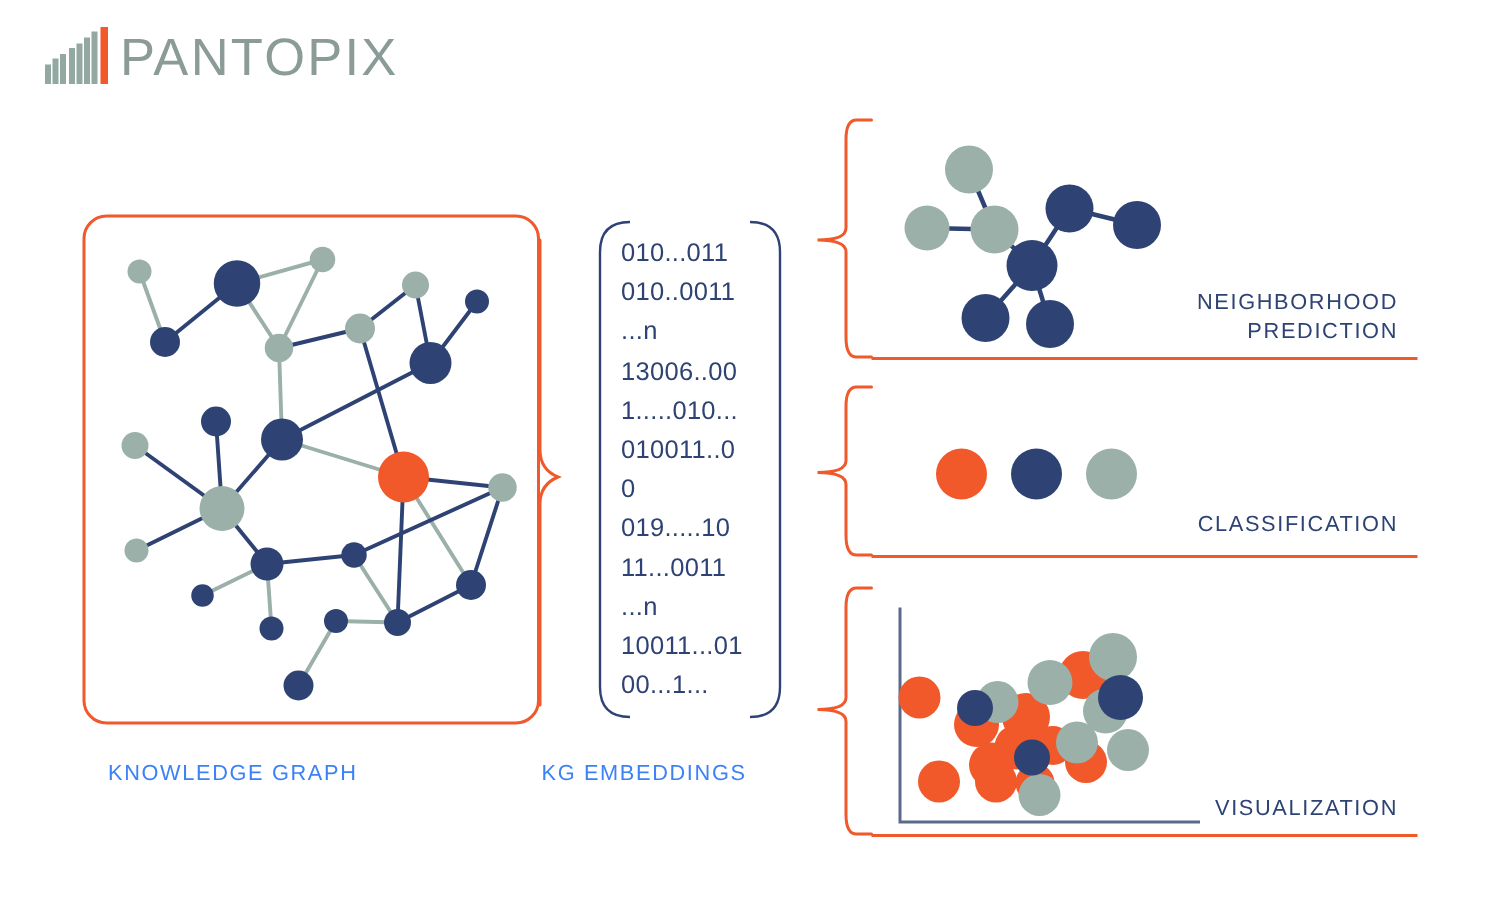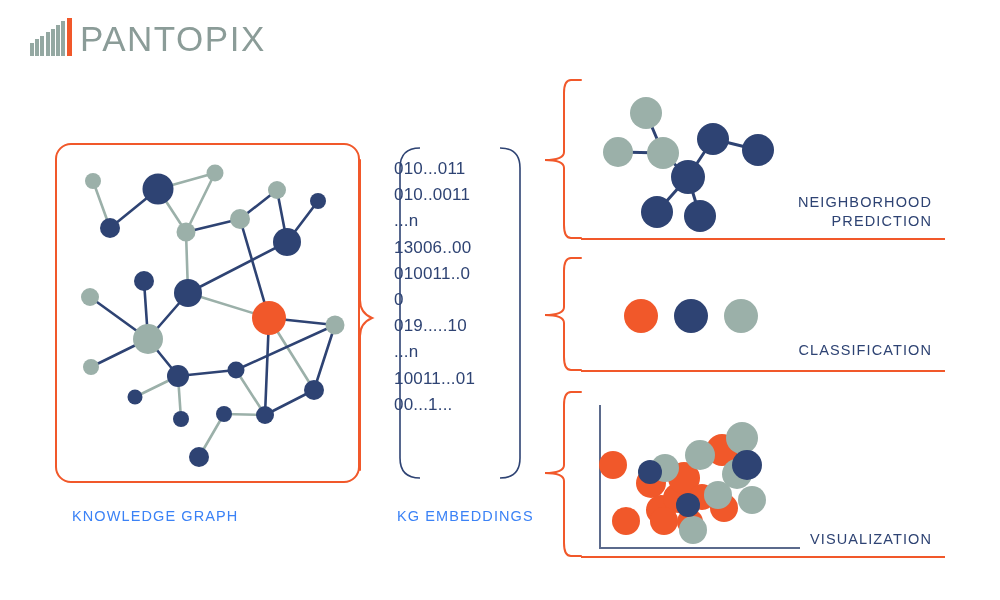--- a/index.html
+++ b/index.html
@@ -17,32 +17,32 @@
   #logo-text{
     font-size:35px;letter-spacing:1.5px;color:#8b9c98;
     line-height:34px;font-weight:400;
   }
   
   .caption{
     position:absolute;color:#3b82f6;font-size:14.5px;letter-spacing:1.1px;
     white-space:nowrap;
   }
   #cap-kg{left:72px;top:508px;}
-  #cap-emb{left:361px;top:508px;margin-left:36px;}
+  #cap-emb{left:361px;top:508px;}
   .rcap{position:absolute;color:#2e4373;font-size:14.5px;letter-spacing:1.1px;
         text-align:right;line-height:19px;white-space:pre-line;}
   #cap-neigh{right:68px;top:193px;}
   #cap-class{right:68px;top:341px;}
   #cap-vis{right:68px;top:530px;}
   
   #kg-panel{
     position:absolute;left:55px;top:143px;width:305px;height:340px;
     border:2px solid #f1582a;border-radius:16px;box-sizing:border-box;
   }
-  #emb-box{position:absolute;left:380px;top:148px;width:136px;height:330px;}
+  #emb-box{position:absolute;left:400px;top:148px;width:136px;height:330px;}
   #emb-text{
     position:absolute;left:14px;top:8px;width:98px;
     color:#2e4373;font-size:17px;line-height:26.2px;letter-spacing:.2px;
   }
   .orange-rule{position:absolute;height:2px;background:#f1582a;}
   svg{position:absolute;left:0;top:0;overflow:visible;}
 </style>
 </head>
 <body>
 
@@ -64,23 +64,25 @@
 
   <div id="kg-panel"></div>
   <div class="caption" id="cap-kg">KNOWLEDGE GRAPH</div>
 
   <div id="emb-box">
     <div id="emb-text">
         <div>010...011</div>
         <div>010..0011</div>
         <div>...n</div>
         <div>13006..00</div>
+        <div>1.....010...</div>
         <div>010011..0</div>
         <div>0</div>
         <div>019.....10</div>
+        <div>11...0011</div>
         <div>...n</div>
         <div>10011...01</div>
         <div>00...1...</div>
       </div>
   </div>
   <div class="caption" id="cap-emb">KG EMBEDDINGS</div>
 
   <div class="rcap" id="cap-class">CLASSIFICATION</div>
   <div class="rcap" id="cap-neigh">NEIGHBORHOOD
 PREDICTION</div>

